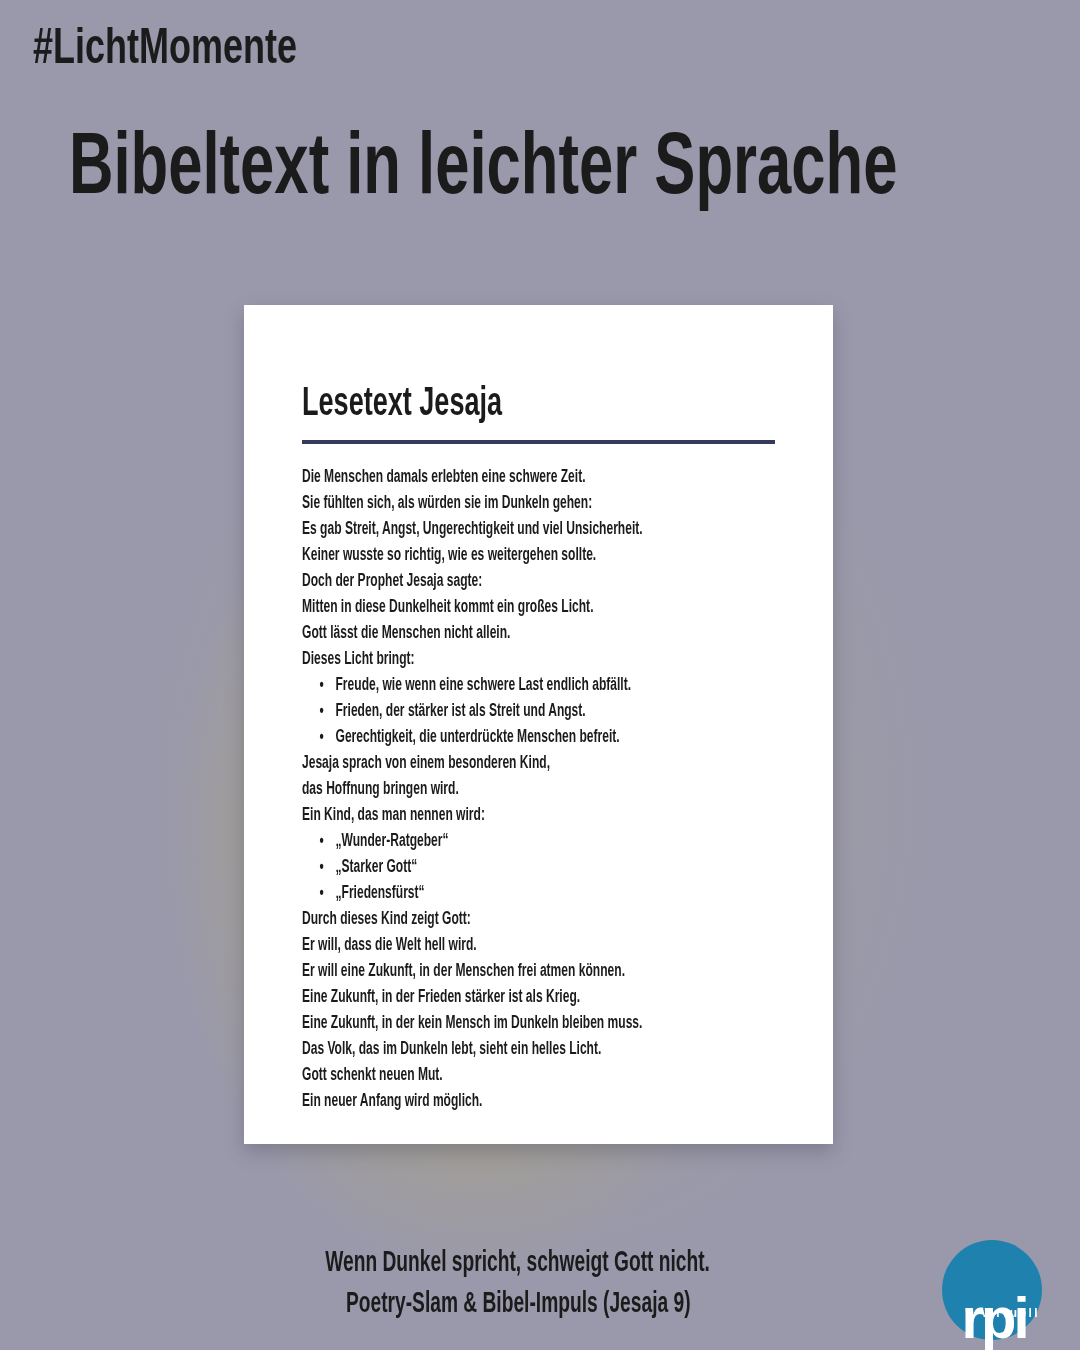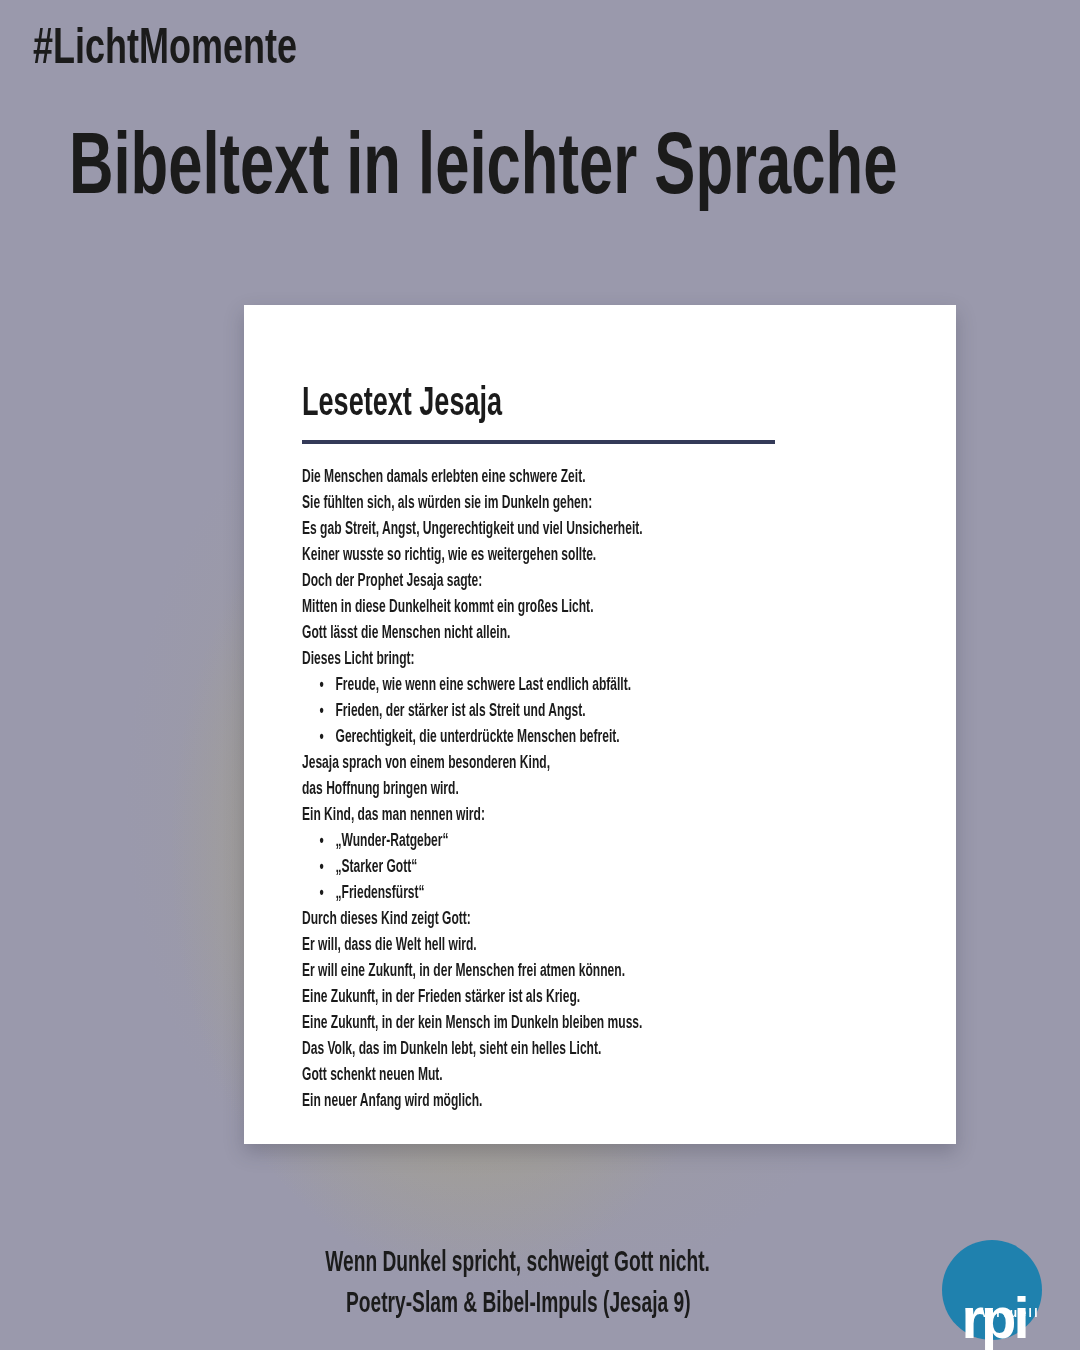--- a/index.html
+++ b/index.html
@@ -30,21 +30,21 @@
   .hashtag .condensed { transform: scaleX(0.72); }
   .big-title {
     position: absolute; left: 69px; top: 119px;
     font-size: 88px; font-weight: bold; line-height: 1;
     color: var(--ink, #161616);
   }
   .big-title .condensed { transform: scaleX(0.70); }
 
   .card {
     position: absolute; left: 244px; top: 305px;
-    width: 712px; height: 839px;
+    width: 589px; height: 839px;
     background: var(--card-bg, #ffffff);
     box-shadow: 0 8px 18px rgba(42,42,62,0.25);
   }
   .card-inner { position: absolute; left: 58px; top: 76px; width: 473px; }
   .card-heading {
     font-size: 41px; font-weight: bold; line-height: 1;
     color: var(--ink, #1b1b1b);
   }
   .card-heading .condensed { transform: scaleX(0.66); }
   .rule {

